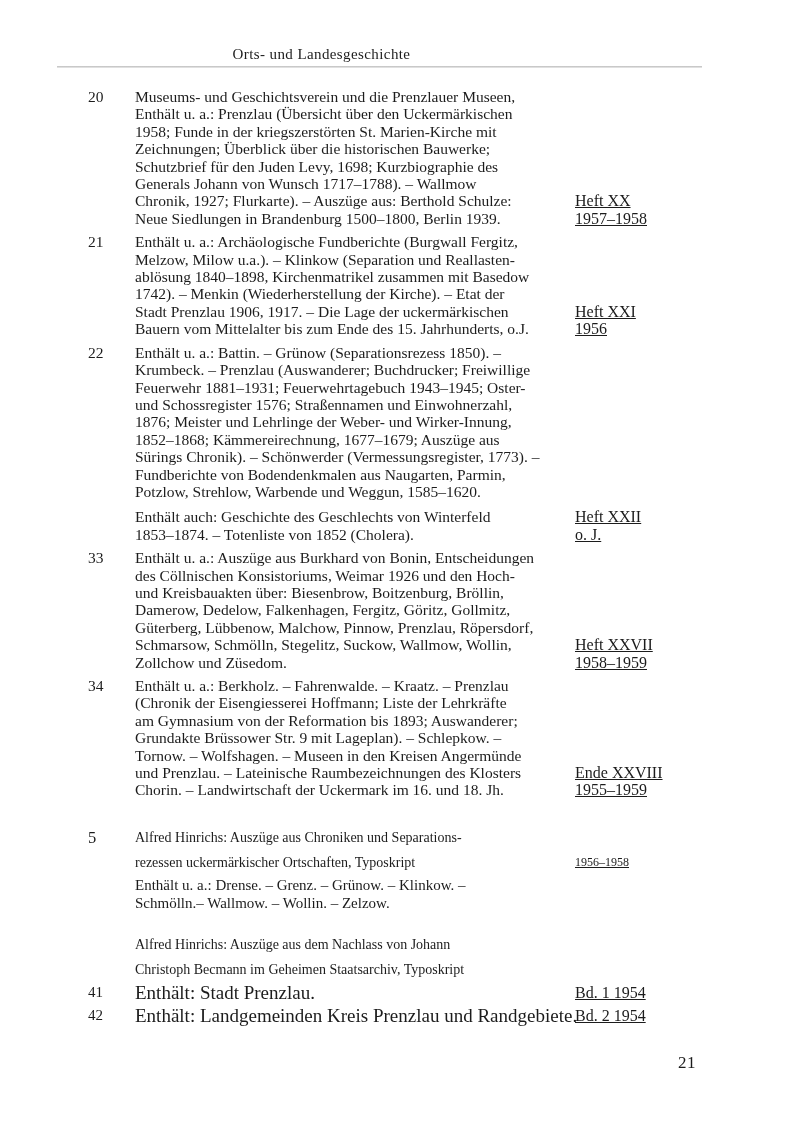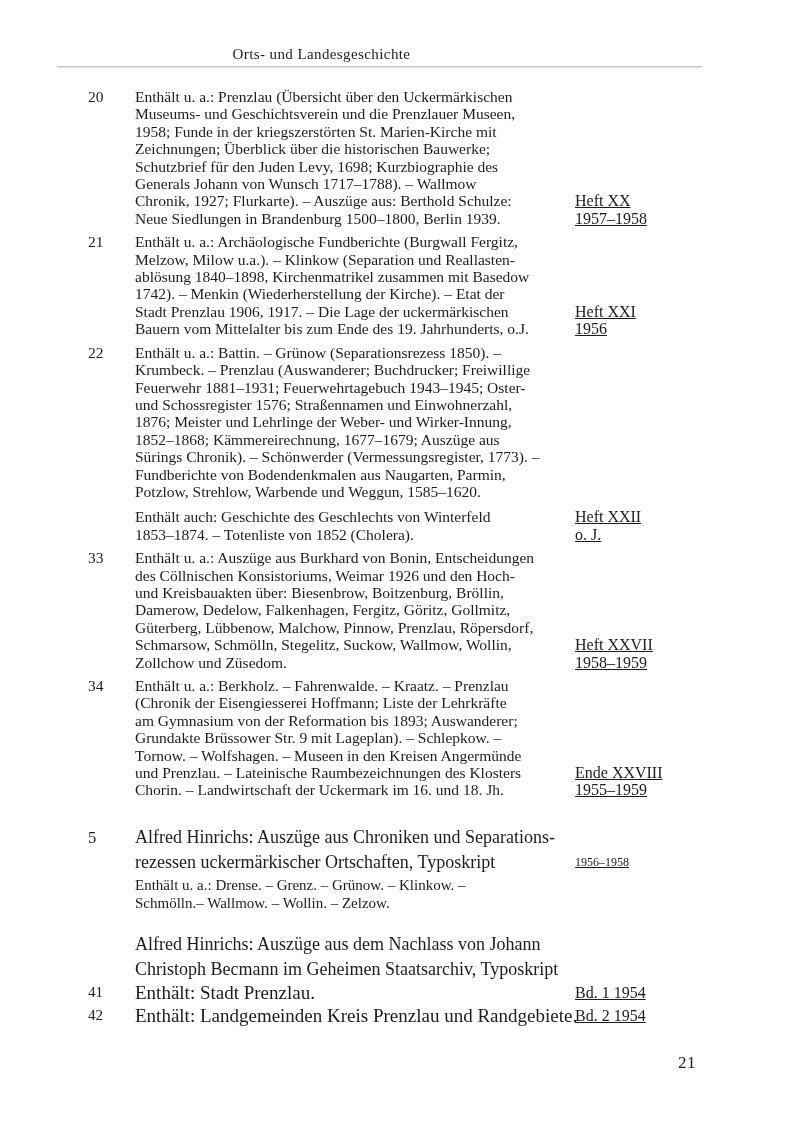--- a/index.html
+++ b/index.html
@@ -22,21 +22,21 @@
   .num  { flex:0 0 47px; width:47px; font-size:15.5px; line-height:17.4px; }
   .body { flex:0 0 432px; width:432px; font-size:15.5px; line-height:17.4px; }
   .ref  { flex:1 1 auto; margin-left:8px; font-size:16px; line-height:17.4px;
           align-self:flex-end; white-space:nowrap;text-decoration:underline; }
   .line { white-space:nowrap; }
 
   .mt2{margin-top:2px}.mt6{margin-top:6px}.mt8{margin-top:8px}.mt20{margin-top:20px}.mt26{margin-top:26px}
 
   
   .section .num   { font-size:16.5px; line-height:25px; }
-  .section .title { font-size:18px;  line-height:25px; }
+  .section .title { font-size:14px;  line-height:25px; }
   .section .ref   { font-size:12px; line-height:25px; }
   .section .detail{ font-size:15px;  line-height:18px; margin-top:1px; }
 
   
   .vrow .num  { font-size:15px; line-height:17.4px; }
   .vrow .body { font-size:19px; line-height:17.4px; }
   .vrow .ref  { align-self:flex-start; font-size:16px; line-height:17.4px; }
 
   .page-number {
     position:absolute; left:678px; top:1053px;
@@ -47,22 +47,22 @@
 <body>
 
 <div class="page-header">Orts- und Landesgeschichte</div>
 <div class="header-rule"></div>
 
 <div class="content">
 
   <div class="entry">
     <div class="num">20</div>
     <div class="body">
+        <div class="line">Museums- und Geschichtsverein und die Prenzlauer Museen,</div>
         <div class="line">Enthält u. a.: Prenzlau (Übersicht über den Uckermärkischen</div>
-        <div class="line">Museums- und Geschichtsverein und die Prenzlauer Museen,</div>
         <div class="line">1958; Funde in der kriegszerstörten St. Marien-Kirche mit</div>
         <div class="line">Zeichnungen; Überblick über die historischen Bauwerke;</div>
         <div class="line">Schutzbrief für den Juden Levy, 1698; Kurzbiographie des</div>
         <div class="line">Generals Johann von Wunsch 1717–1788). – Wallmow</div>
         <div class="line">Chronik, 1927; Flurkarte). – Auszüge aus: Berthold Schulze:</div>
         <div class="line">Neue Siedlungen in Brandenburg 1500–1800, Berlin 1939.</div>
       </div>
     <div class="ref">
         <div class="line">Heft XX</div>
         <div class="line">1957–1958</div>
@@ -70,21 +70,21 @@
   </div>
 
   <div class="entry mt6">
     <div class="num">21</div>
     <div class="body">
         <div class="line">Enthält u. a.: Archäologische Fundberichte (Burgwall Fergitz,</div>
         <div class="line">Melzow, Milow u.a.). – Klinkow (Separation und Reallasten-</div>
         <div class="line">ablösung 1840–1898, Kirchenmatrikel zusammen mit Basedow</div>
         <div class="line">1742). – Menkin (Wiederherstellung der Kirche). – Etat der</div>
         <div class="line">Stadt Prenzlau 1906, 1917. – Die Lage der uckermärkischen</div>
-        <div class="line">Bauern vom Mittelalter bis zum Ende des 19. Jahrhunderts, o.J.</div>
+        <div class="line">Bauern vom Mittelalter bis zum Ende des 15. Jahrhunderts, o.J.</div>
       </div>
     <div class="ref">
         <div class="line">Heft XXI</div>
         <div class="line">1956</div>
       </div>
   </div>
 
   <div class="entry mt6">
     <div class="num">22</div>
     <div class="body">

